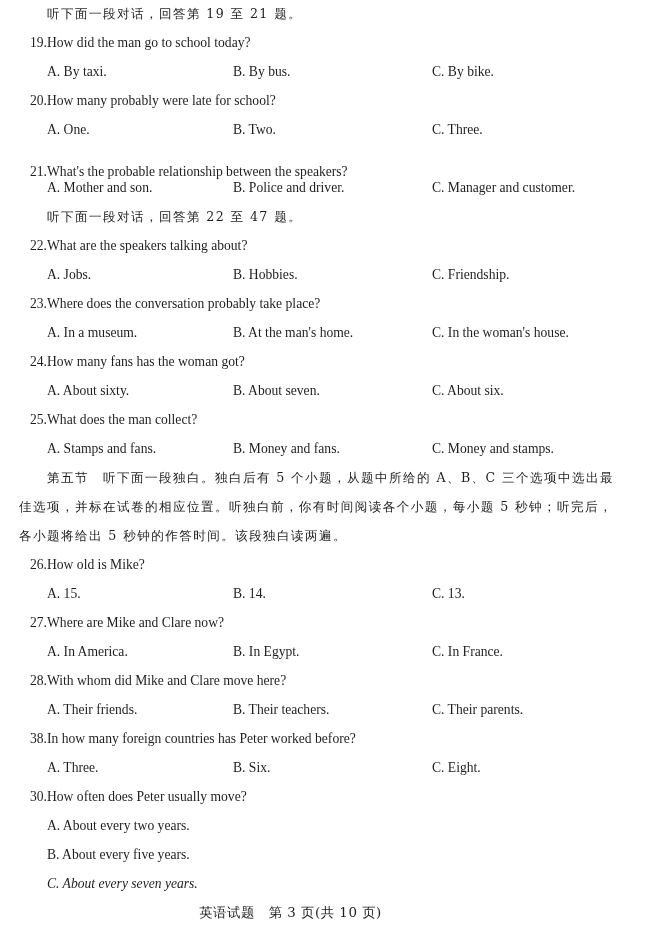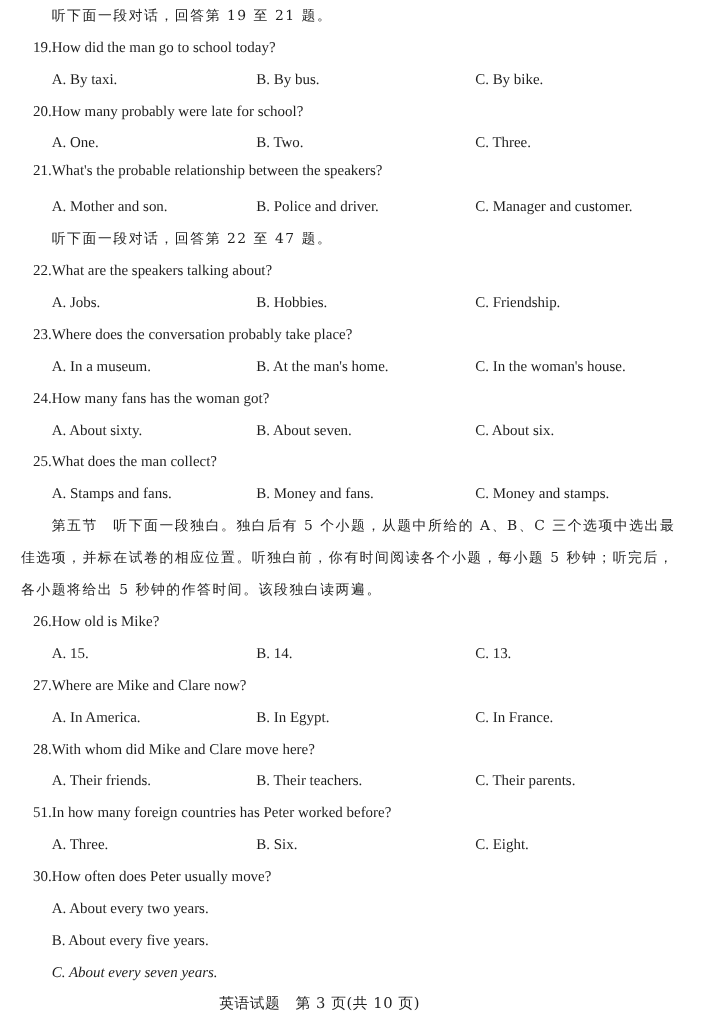--- a/index.html
+++ b/index.html
@@ -27,21 +27,21 @@
   <span class="opt oc">C. By bike.</span>
 </div>
 
 <div class="line q" style="top:92px;"><span class="num">20.</span><span>How many probably were late for school?</span></div>
 <div class="line" style="top:121px; left:0; width:645px;">
   <span class="opt oa">A. One.</span>
   <span class="opt ob">B. Two.</span>
   <span class="opt oc">C. Three.</span>
 </div>
 
-<div class="line q" style="top:146px;"><span class="num">21.</span><span>What's the probable relationship between the speakers?</span></div>
+<div class="line q" style="top:163px;"><span class="num">21.</span><span>What's the probable relationship between the speakers?</span></div>
 <div class="line" style="top:179px; left:0; width:645px;">
   <span class="opt oa">A. Mother and son.</span>
   <span class="opt ob">B. Police and driver.</span>
   <span class="opt oc">C. Manager and customer.</span>
 </div>
 
 <div class="line cn" style="left:47px; top:208px;">听下面一段对话，回答第 22 至 47 题。</div>
 
 <div class="line q" style="top:237px;"><span class="num">22.</span><span>What are the speakers talking about?</span></div>
 <div class="line" style="top:266px; left:0; width:645px;">
@@ -89,21 +89,21 @@
   <span class="opt oc">C. In France.</span>
 </div>
 
 <div class="line q" style="top:672px;"><span class="num">28.</span><span>With whom did Mike and Clare move here?</span></div>
 <div class="line" style="top:701px; left:0; width:645px;">
   <span class="opt oa">A. Their friends.</span>
   <span class="opt ob">B. Their teachers.</span>
   <span class="opt oc">C. Their parents.</span>
 </div>
 
-<div class="line q" style="top:730px;"><span class="num">51.</span><span>In how many foreign countries has Peter worked before?</span></div>
+<div class="line q" style="top:730px;"><span class="num">38.</span><span>In how many foreign countries has Peter worked before?</span></div>
 <div class="line" style="top:759px; left:0; width:645px;">
   <span class="opt oa">A. Three.</span>
   <span class="opt ob">B. Six.</span>
   <span class="opt oc">C. Eight.</span>
 </div>
 
 <div class="line q" style="top:788px;"><span class="num">30.</span><span>How often does Peter usually move?</span></div>
 <div class="line" style="top:817px; left:47px;">A. About every two years.</div>
 <div class="line" style="top:846px; left:47px;">B. About every five years.</div>
 <div class="line" style="top:875px; left:47px;font-style:italic;">C. About every seven years.</div>

